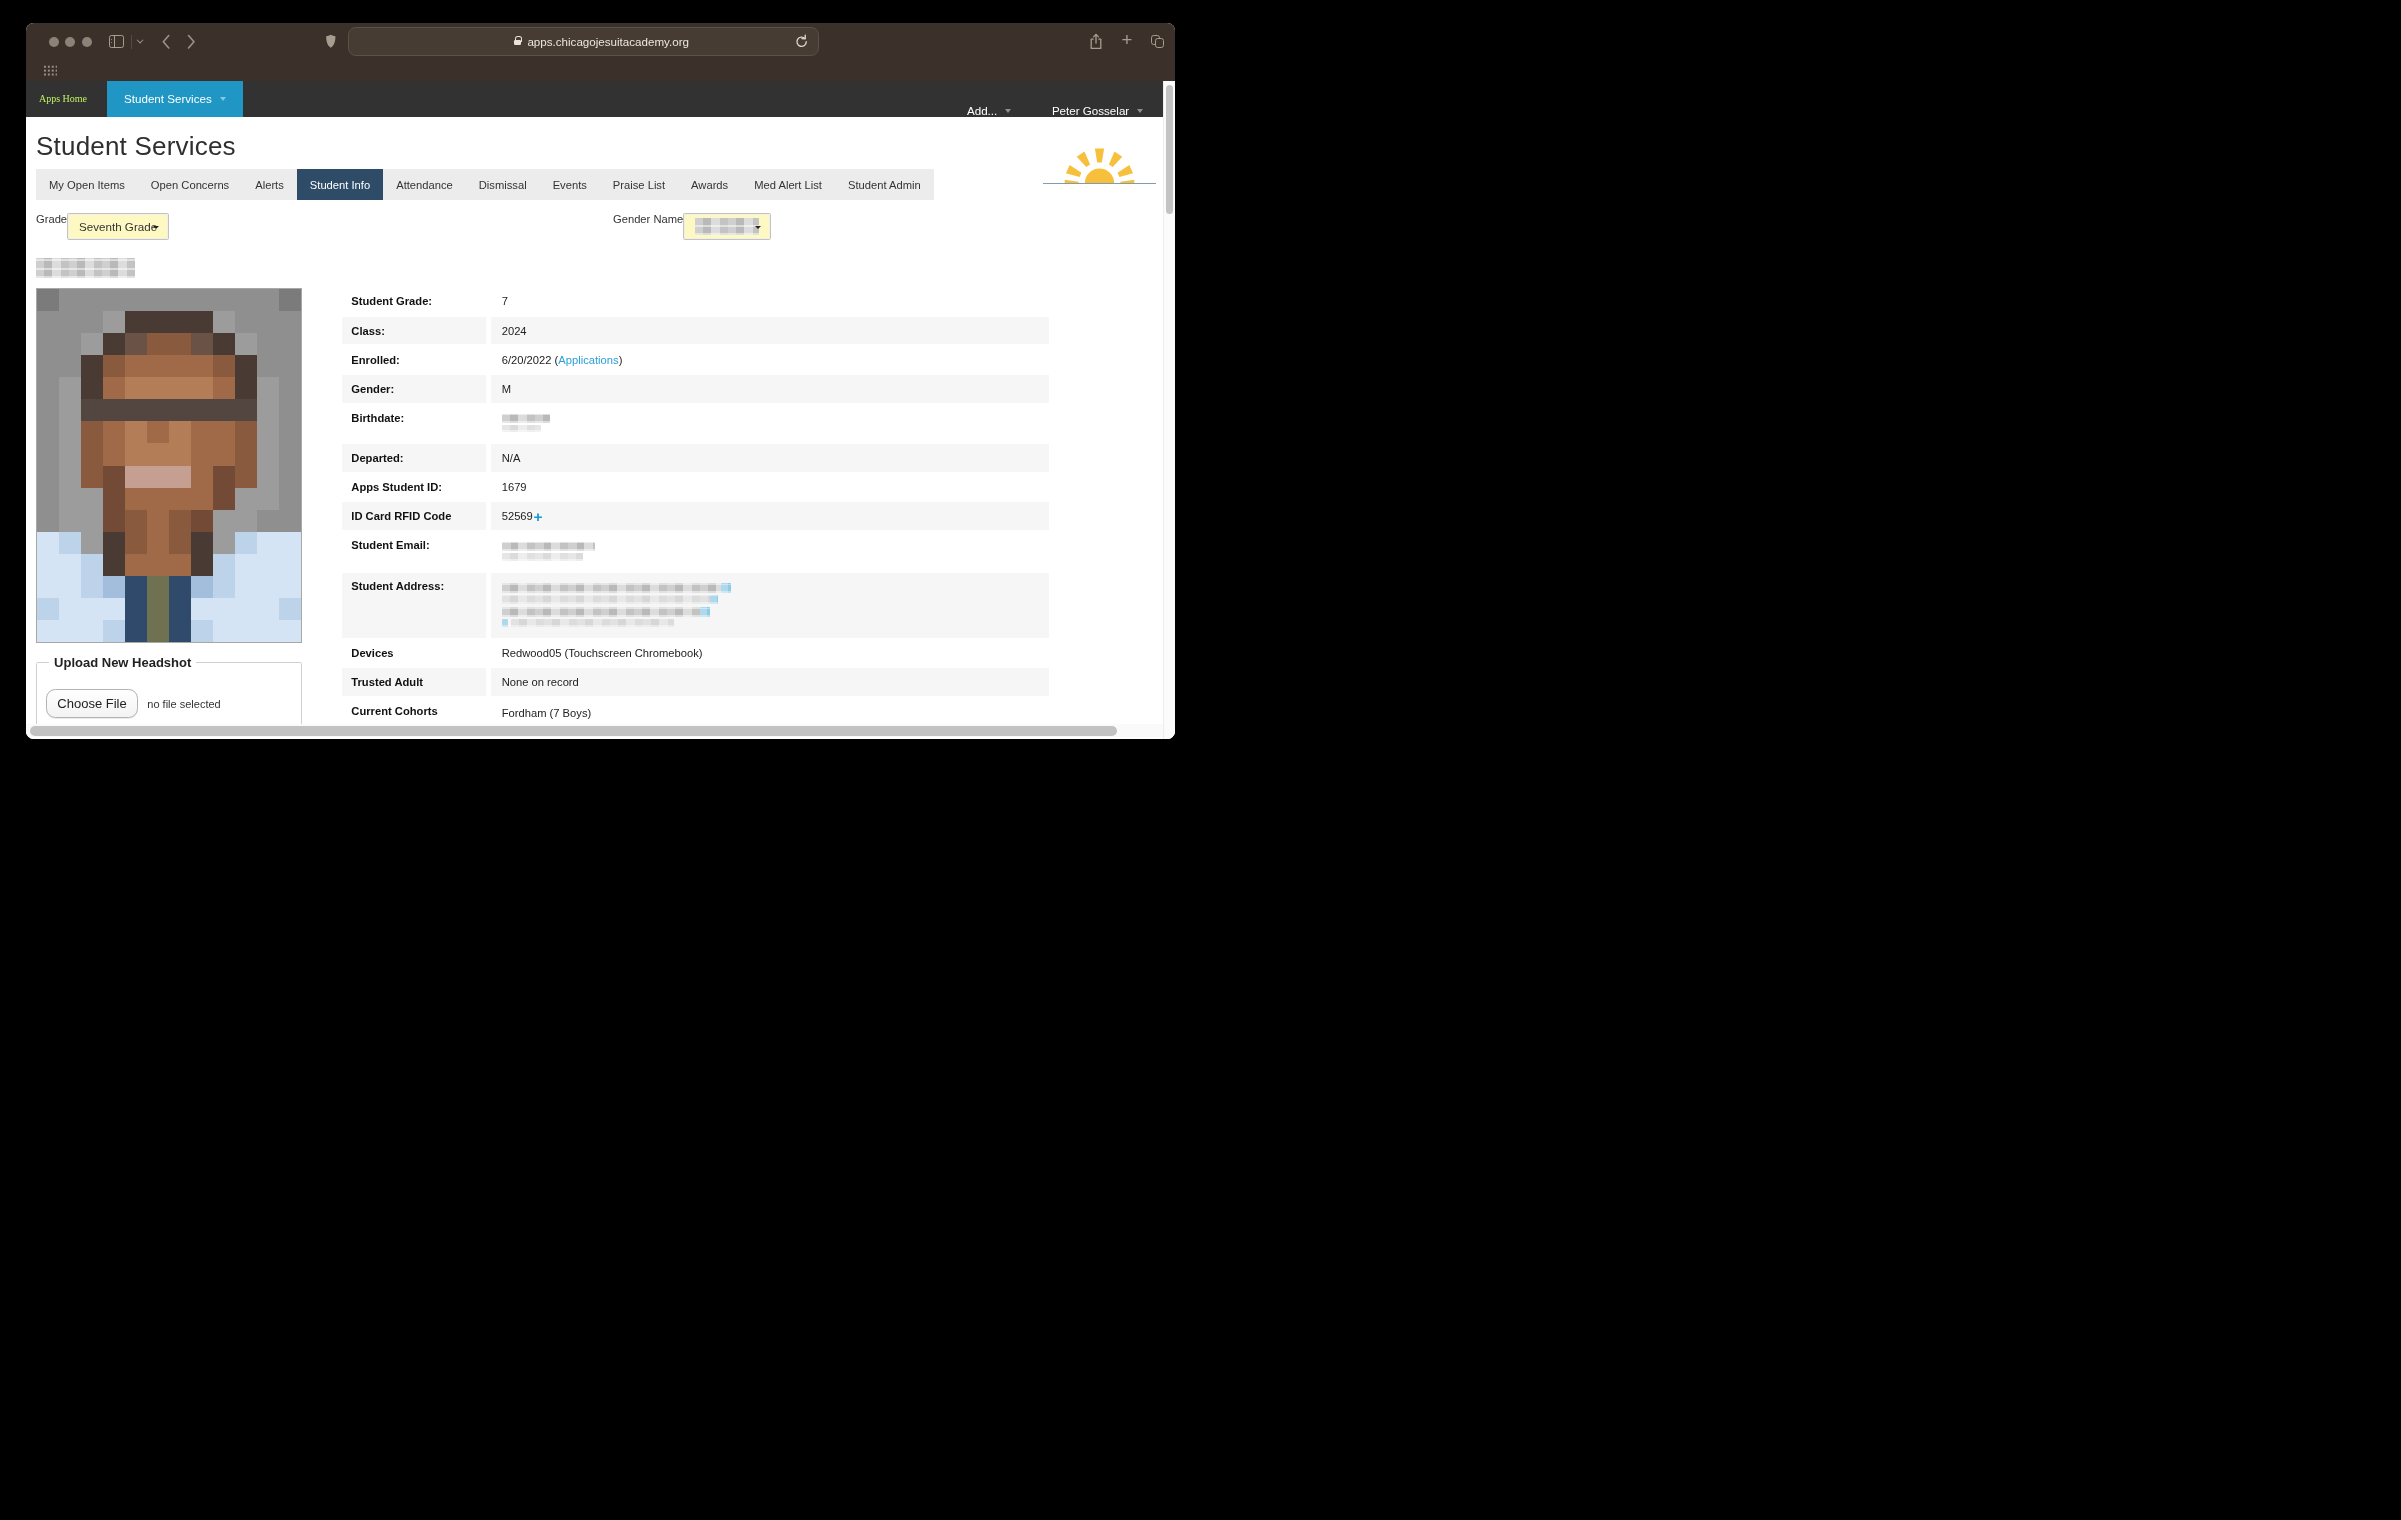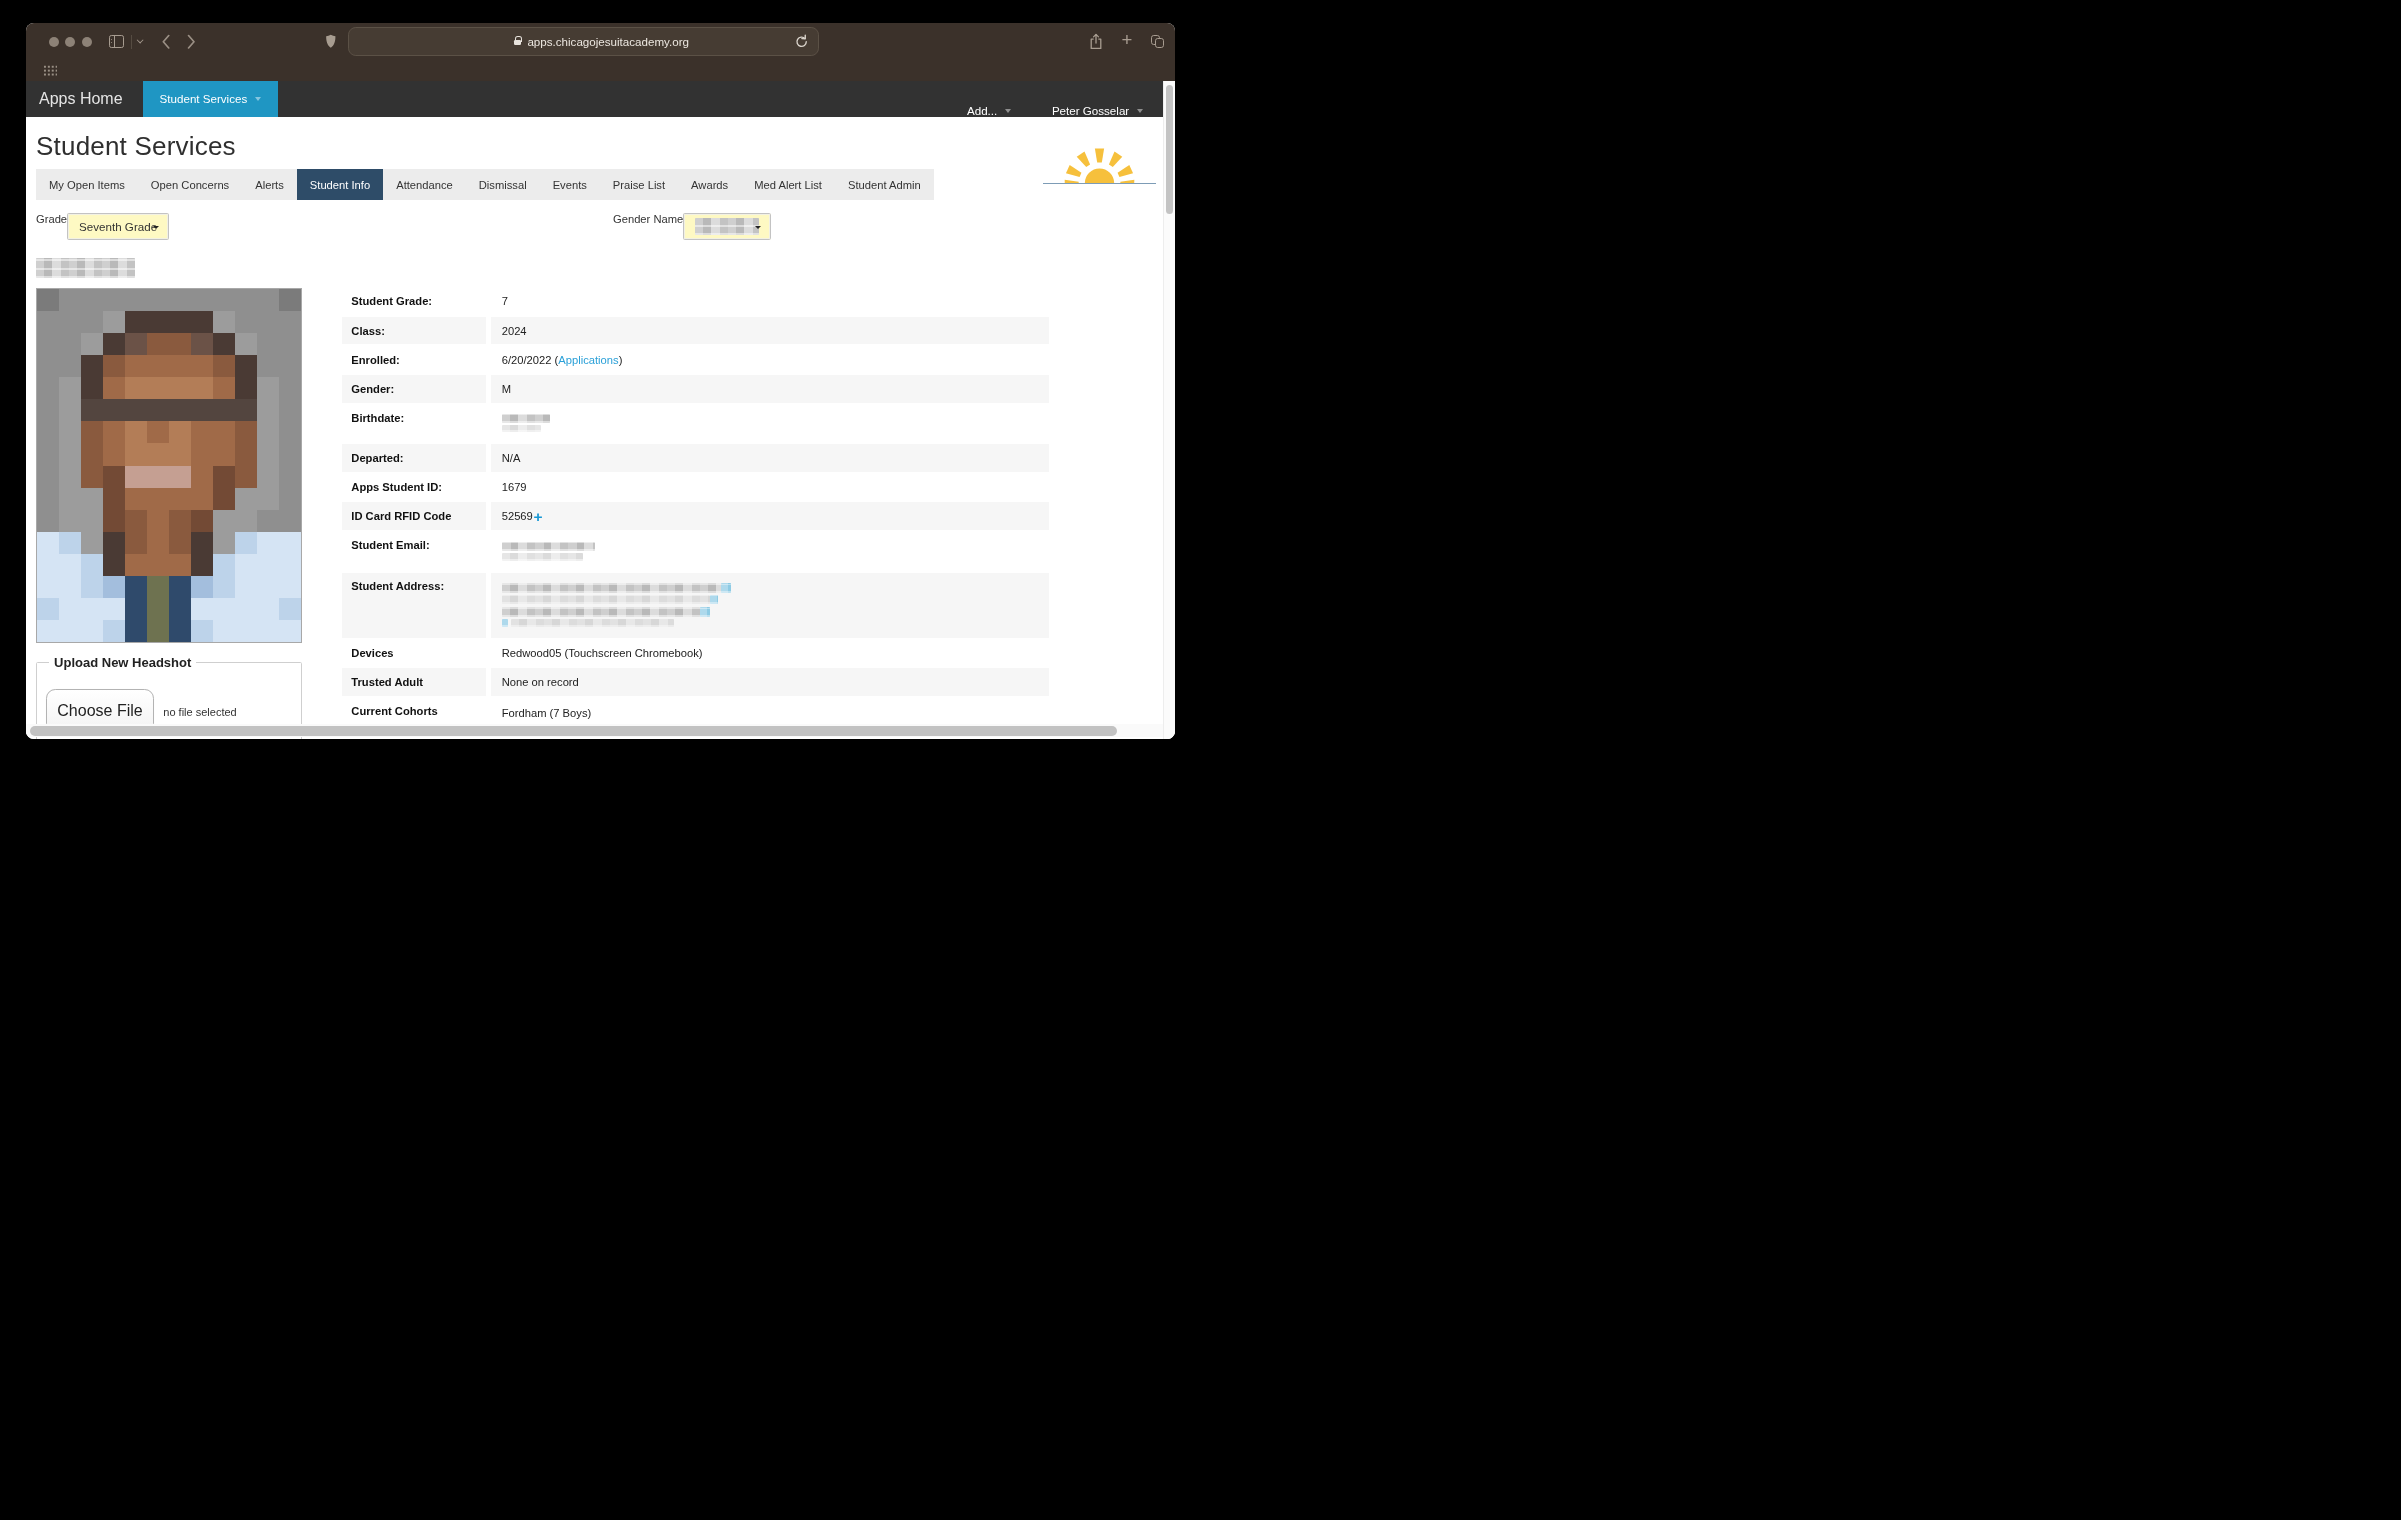--- a/index.html
+++ b/index.html
@@ -29,21 +29,21 @@
   .plusglyph { font-size:18.6px; color:#a79c90; font-weight:300; line-height:1; margin-top:-1.6px; }
   .tabs-ic { width:13px; height:12.4px; position:relative; }
   .tabs-ic .b { position:absolute; left:0; top:0; width:9.3px; height:9.3px; border:1.2px solid #a79c90; border-radius:2.7px; }
   .tabs-ic .f { position:absolute; right:0; bottom:0; width:9.3px; height:9.3px; border:1.2px solid #a79c90; border-radius:2.7px; background:#3b312a; }
   .favbar { height:20px; display:flex; align-items:center; padding-left:17px; }
   .dots-grid { width:14px; height:12.4px; background-image:radial-gradient(#9a9085 0.9px, transparent 1px); background-size:3.9px 3.9px; background-position:0 0.8px; }
 
   
   .page { position:absolute; top:58px; left:0; right:0; bottom:0; background:#fff; }
   .navbar { height:36px; background:#323232; display:flex; align-items:stretch; width:1137px; }
-  .nav-home { color:#e5e5e5; font-size:16px; display:flex; align-items:center; padding:0 20px 0 13px; }
+  .nav-home { color:#bef264; font-size:10px; display:flex; align-items:center; padding:0 20px 0 13px;font-family:Liberation Serif, serif; }
   .nav-app { background:#1f96c3; color:#fff; font-size:11.6px; display:flex; align-items:center; gap:7.8px; padding:0 17px; }
   .caret { width:0; height:0; border-left:3.9px solid transparent; border-right:3.9px solid transparent; border-top:4.7px solid #85c6e0; margin-top:1.6px; }
   .caret.gray { border-top-color:#8f8f8f; }
   .nav-right { margin-left:auto; display:flex; align-items:flex-end; }
   .nav-item { color:#fff; font-size:11.6px; display:flex; align-items:center; gap:7.8px; padding:0 20px; }
   .nav-sep { width:0.8px; background:#4d4d4d; }
 
   
   .content { padding:0 0 0 10px; position:relative; }
   h1.title { font-size:26px; font-weight:500; color:#2f2f2f; margin-top:14px; letter-spacing:0.2px; }
@@ -70,21 +70,21 @@
       repeating-linear-gradient(0deg, rgba(255,255,255,.4) 0 1.6px, rgba(255,255,255,0) 1.6px 7.8px),
       repeating-linear-gradient(90deg,#aed9ec 0 7px,#8ecbe4 7px 13px,#c5e6f3 13px 20px); }
   .name-heading { margin-top:18px; height:20px; }
   .name-heading .redact { width:99px; height:20px; }
 
   .main { display:flex; margin-top:9.3px; align-items:flex-start; }
   .photocol { width:266px; margin-right:40px; flex:none; }
   .photo { width:266px; height:355px; border:0.8px solid #a8a8a8; display:block; }
   fieldset.upload { margin-top:12.4px; border:0.8px solid #cfcfcf; border-radius:1.6px; padding:18.6px 9.3px 9.3px 9.3px; }
   fieldset.upload legend { font-size:13px; font-weight:bold; color:#222; padding:0 4.7px; margin-left:3.1px; }
-  .filebtn { border:0.8px solid #b3b3b3; background:linear-gradient(#fff,#f3f3f3); border-radius:9.3px; padding:12px 10px; font-size:16px; color:#222; box-shadow:0 0.8px 0.8px rgba(0,0,0,.08); }
+  .filebtn { border:0.8px solid #b3b3b3; background:linear-gradient(#fff,#f3f3f3); border-radius:9.3px; padding:6px 10px; font-size:13px; color:#222; box-shadow:0 0.8px 0.8px rgba(0,0,0,.08); }
   .filestatus { font-size:11px; color:#333; margin-left:6.2px; }
 
   .details { flex:none; width:707px; }
   .drow { display:flex; gap:4.7px; margin-bottom:1.6px; }
   .dlabel { flex:none; width:144px; padding:7.8px 1.6px 7.8px 9.3px; font-size:11.2px; font-weight:bold; color:#111; }
   .dvalue { flex:1; padding:7.8px 11px; font-size:11.2px; color:#222; }
   .drow.alt .dlabel, .drow.alt .dvalue { background:#f6f6f6; }
   .dvalue a { color:#2aa0d8; text-decoration:none; }
   .plusic { color:#1798d5; font-weight:bold; font-size:15.5px; vertical-align:-2.3px; margin-left:0.8px; line-height:0; }
   .rline { margin:2.3px 0; display:flex; align-items:center; }

